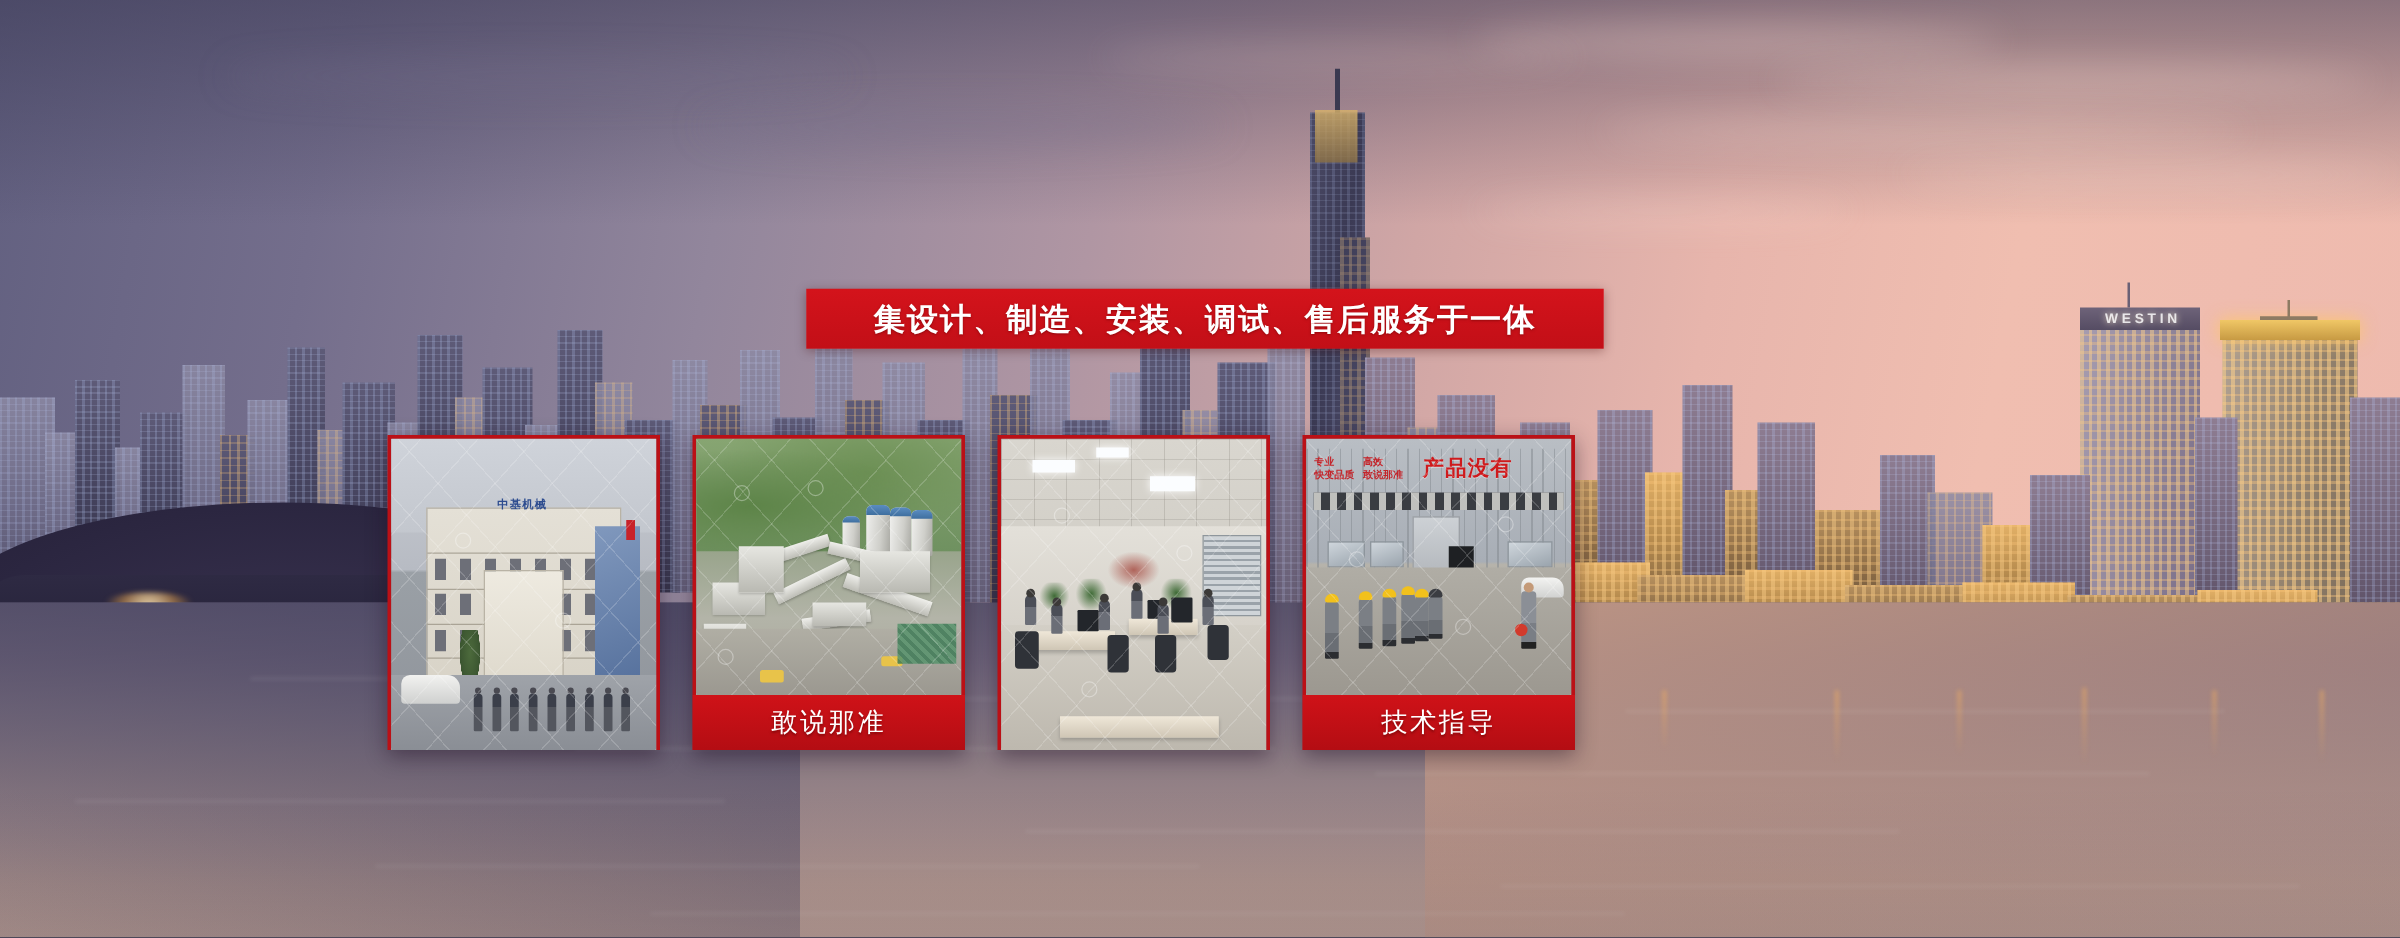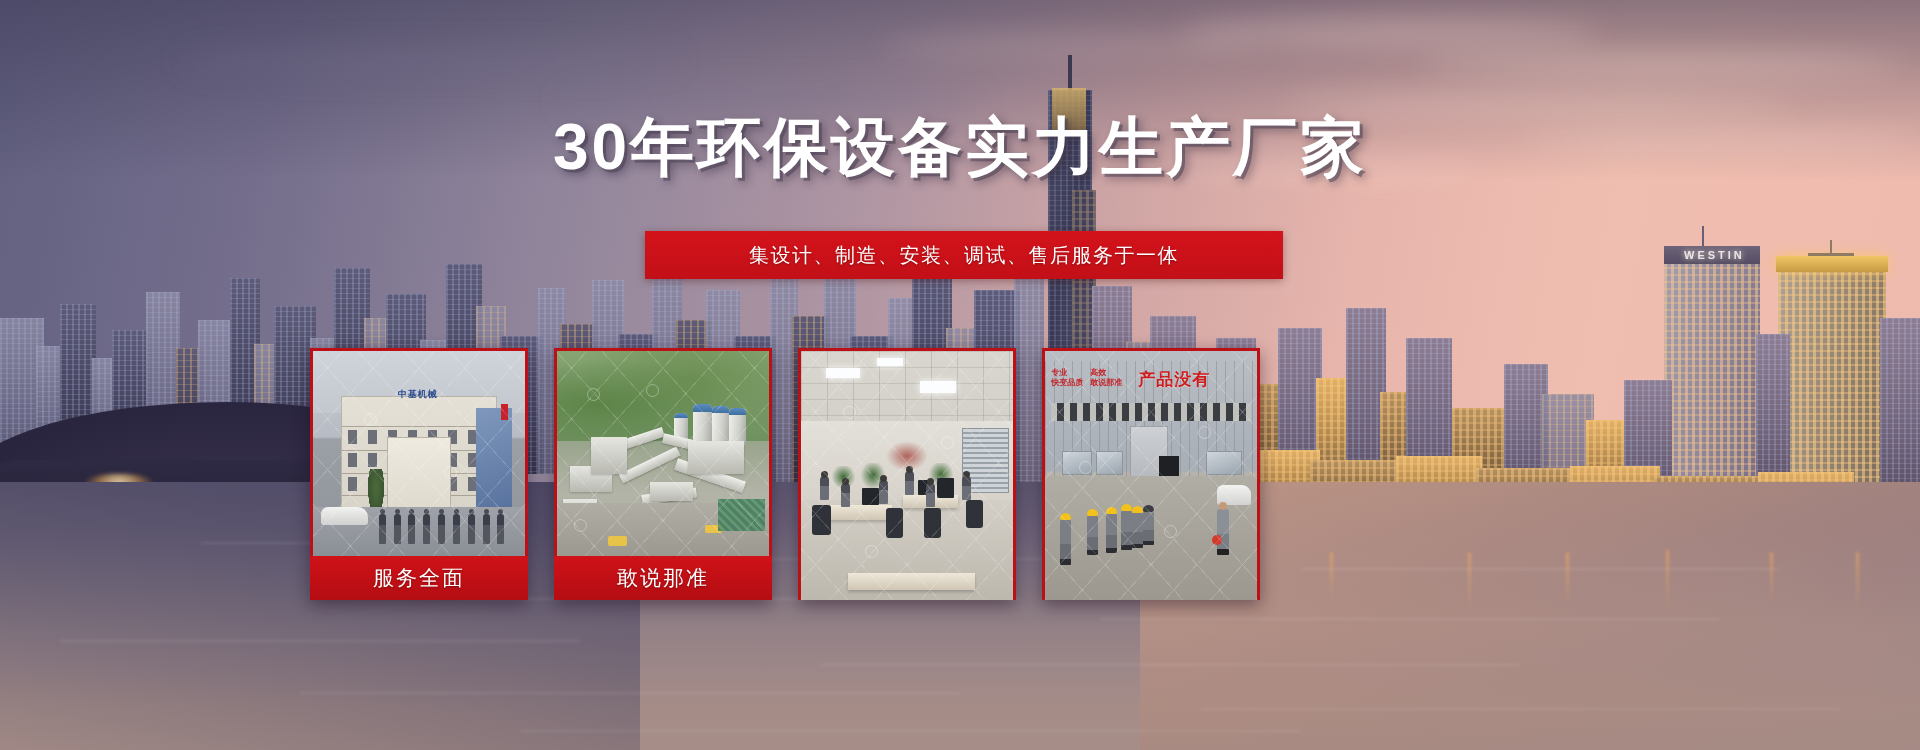--- a/index.html
+++ b/index.html
@@ -170,21 +170,21 @@
 
   
   #subtitle-band {
     position:absolute; left:645px; top:231px; width:638px; height:48px;
     background:linear-gradient(180deg,#d4131b 0%,#c20f17 100%);
     display:flex; align-items:center; justify-content:center;
     z-index:30;
     box-shadow:0 2px 8px rgba(60,0,0,.35);
   }
   #subtitle-band .txt {
-    color:#ffffff; font-size:20px; font-weight:normal; letter-spacing:1.5px;
+    color:#ffffff; font-size:25px; font-weight:bold; letter-spacing:1.5px;
     white-space:nowrap;
     text-shadow:0 1px 2px rgba(90,0,0,.5);
   }
 
   
   #cards {
     position:absolute; left:310px; top:348px; width:1254px; height:252px;
     display:flex; gap:26px; z-index:25;
   }
   .card {
@@ -742,21 +742,20 @@
       <div class="refl" style="left:1666px;bottom:138px;height:62px;"></div>
       <div class="refl" style="left:1770px;bottom:144px;height:54px;"></div>
       <div class="refl" style="left:1856px;bottom:140px;height:58px;"></div>
       <div class="refl" style="left:1238px;bottom:152px;height:46px;"></div>
       <div class="refl" style="left:1330px;bottom:150px;height:48px;"></div>
       <div style="position:absolute;left:0;bottom:0;width:1920px;height:120px;
           background:linear-gradient(180deg, rgba(0,0,0,0) 0%, rgba(40,30,50,.12) 100%);"></div>
     </div>
   </div>
 
-  <div id="headline">30年环保设备实力生产厂家</div>
 
   <div id="subtitle-band">
     <span class="txt">集设计、制造、安装、调试、售后服务于一体</span>
   </div>
 
   <div id="cards">
 
     <div class="card">
       <div class="photo">
         <div class="p1">
@@ -786,21 +785,20 @@
           <div class="person" style="left:59%"></div>
           <div class="person" style="left:66%"></div>
           <div class="person" style="left:73%"></div>
           <div class="person" style="left:80%"></div>
           <div class="person" style="left:87%"></div>
           <div class="wm"></div>
           <div class="wmdot" style="left:24%;top:30%"></div>
           <div class="wmdot" style="left:62%;top:56%"></div>
         </div>
       </div>
-      <div class="cap">服务全面</div>
     </div>
 
     <div class="card">
       <div class="photo">
         <div class="p2">
           <div class="green"></div>
           <div class="silo" style="left:64%;top:26%;width:9%;height:20%;">
               <i></i>
             </div>
           <div class="silo" style="left:73%;top:27%;width:8%;height:19%;">
@@ -918,16 +916,17 @@
             </div>
           <div class="worker" style="left:46%;bottom:22%;height:34px;">
               <span class="hat" style="background:#3b3d42;"></span>
             </div>
           <div class="wm"></div>
           <div class="wmdot" style="left:16%;top:44%"></div>
           <div class="wmdot" style="left:56%;top:70%"></div>
           <div class="wmdot" style="left:72%;top:30%"></div>
         </div>
       </div>
+      <div class="cap">技术指导</div>
     </div>
 
   </div>
 </div>
 
 </body></html>

